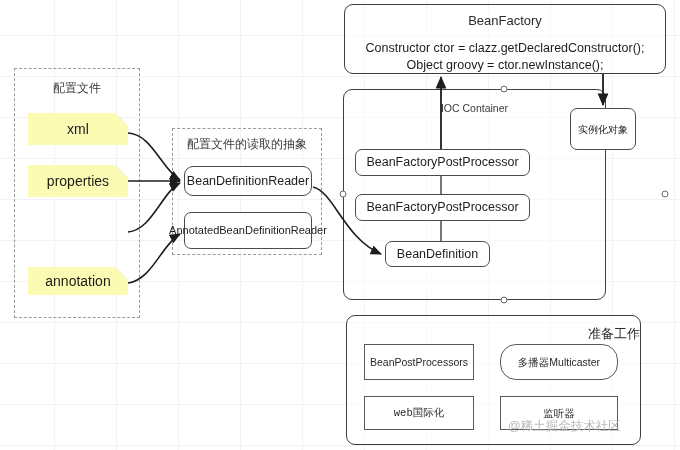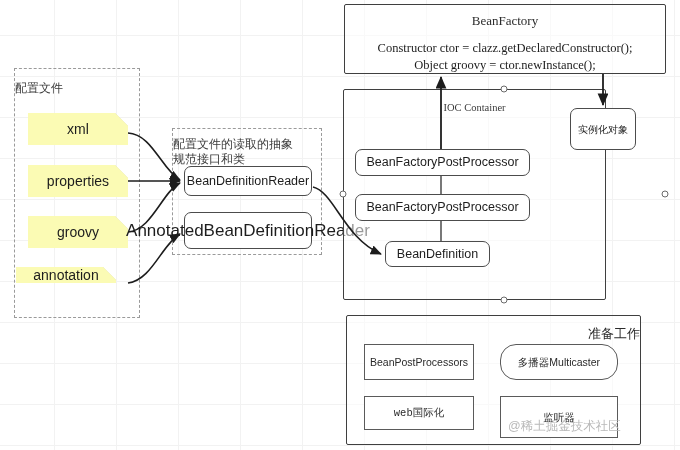--- a/index.html
+++ b/index.html
@@ -24,20 +24,21 @@
   .abs { position: absolute; box-sizing: border-box; }
 
   
   .dashed-group {
     border: 1px dashed #9a9a9a;
     background: transparent;
   }
   .group-title {
     position: absolute;
     left: 0; right: 0;
+    text-align: center;
     color: #3b3b3b;
     font-size: 12px;
     line-height: 15px;
   }
 
   
   .note {
     background: #fbfbb4;
     color: #1d1d1d;
     font-size: 14px;
@@ -73,23 +74,22 @@
     background: #ffffff;
     color: #2a2a2a;
     display: flex;
     align-items: center;
     justify-content: center;
     font-size: 10.5px;
     line-height: 14px;
   }
   .container-box {
     border: 1.3px solid #3f3f3f;
-    border-radius: 2px;
+    border-radius: 9px;
     background: rgba(255,255,255,0.55);
-    font-family: Liberation Serif, serif;
   }
   .container-label {
     position: absolute;
     left: 0; right: 0;
     text-align: center;
     font-size: 10.5px;
     color: #3b3b3b;
   }
   .container-label.big { font-size: 13px; color: #2b2b2b; }
 
@@ -132,40 +132,35 @@
   <div class="abs note" style="left:28px; top:113px; width:100px; height:32px;">
     <span class="fold"></span>
     <span>xml</span>
   </div>
 
   <div class="abs note" style="left:28px; top:165px; width:100px; height:32px;">
     <span class="fold"></span>
     <span>properties</span>
   </div>
 
-  <div class="abs note" style="left:28px; top:216px; width:100px; height:32px;">
-    <span class="fold"></span>
-    <span>groovy</span>
-  </div>
-
-  <div class="abs note" style="left:16px; top:267px; width:100px; height:16px;">
+
+  <div class="abs note" style="left:28px; top:267px; width:100px; height:28px;">
     <span class="fold"></span>
     <span>annotation</span>
   </div>
 
   <div class="abs dashed-group" style="left:172px; top:128px; width:150px; height:127px;">
     <div class="group-title" style="top:8px;">配置文件的读取的抽象</div>
-    <div class="group-title" style="top:23px;">规范接口和类</div>
-  </div>
-
-  <div class="abs rbox" style="left:184px; top:166px; width:128px; height:30px;">
+  </div>
+
+  <div class="abs rbox" style="left:184px; top:166px; width:128px; height:30px;border-radius:9px;">
     <span>BeanDefinitionReader</span>
   </div>
 
-  <div class="abs rbox" style="left:184px; top:212px; width:128px; height:37px; font-size:17px;">
+  <div class="abs rbox" style="left:184px; top:212px; width:128px; height:37px; font-size:11px;">
     <span>AnnotatedBeanDefinitionReader</span>
   </div>
 
   <div class="abs container-box" style="left:344px; top:4px; width:322px; height:70px;">
     <div class="container-label big" style="top:8px;">BeanFactory</div>
     <div class="code-line" style="top:35px;">Constructor ctor = clazz.getDeclaredConstructor();</div>
     <div class="code-line" style="top:52px;">Object groovy  = ctor.newInstance();</div>
   </div>
 
   <div class="abs container-box" style="left:343px; top:89px; width:263px; height:211px;">
@@ -197,21 +192,21 @@
   </div>
 
   <div class="abs sbox" style="left:500px; top:344px; width:118px; height:36px;border-radius:16px;">
     <span>多播器Multicaster</span>
   </div>
 
   <div class="abs sbox" style="left:364px; top:396px; width:110px; height:34px;font-family:Liberation Mono, monospace;">
     <span>web国际化</span>
   </div>
 
-  <div class="abs sbox" style="left:500px; top:396px; width:118px; height:42px;">
+  <div class="abs sbox" style="left:500px; top:396px; width:118px; height:34px;">
     <span>监听器</span>
   </div>
 
   <svg class="overlay" viewBox="0 0 680 450">
     <defs>
       <marker id="arrowhead" markerWidth="8" markerHeight="8" refX="6.4" refY="3" orient="auto">
         <polygon points="0 0, 7 3, 0 6" fill="#1d1d1d"></polygon>
       </marker>
     </defs>
 

